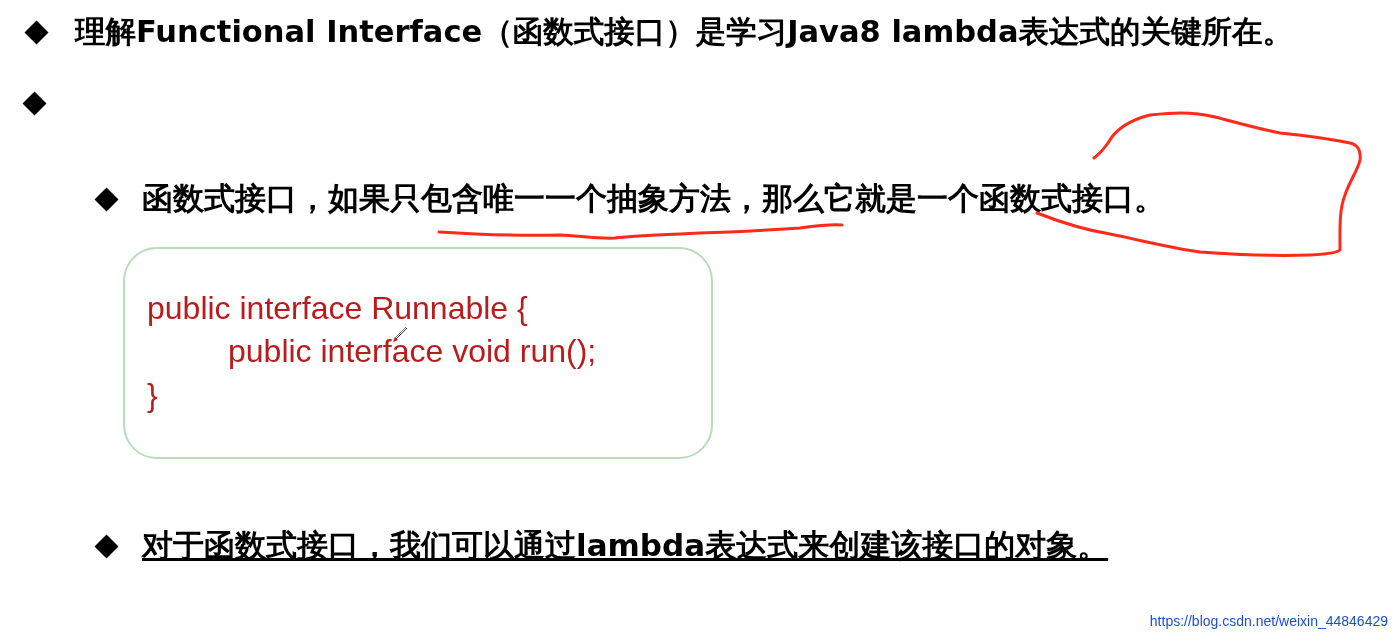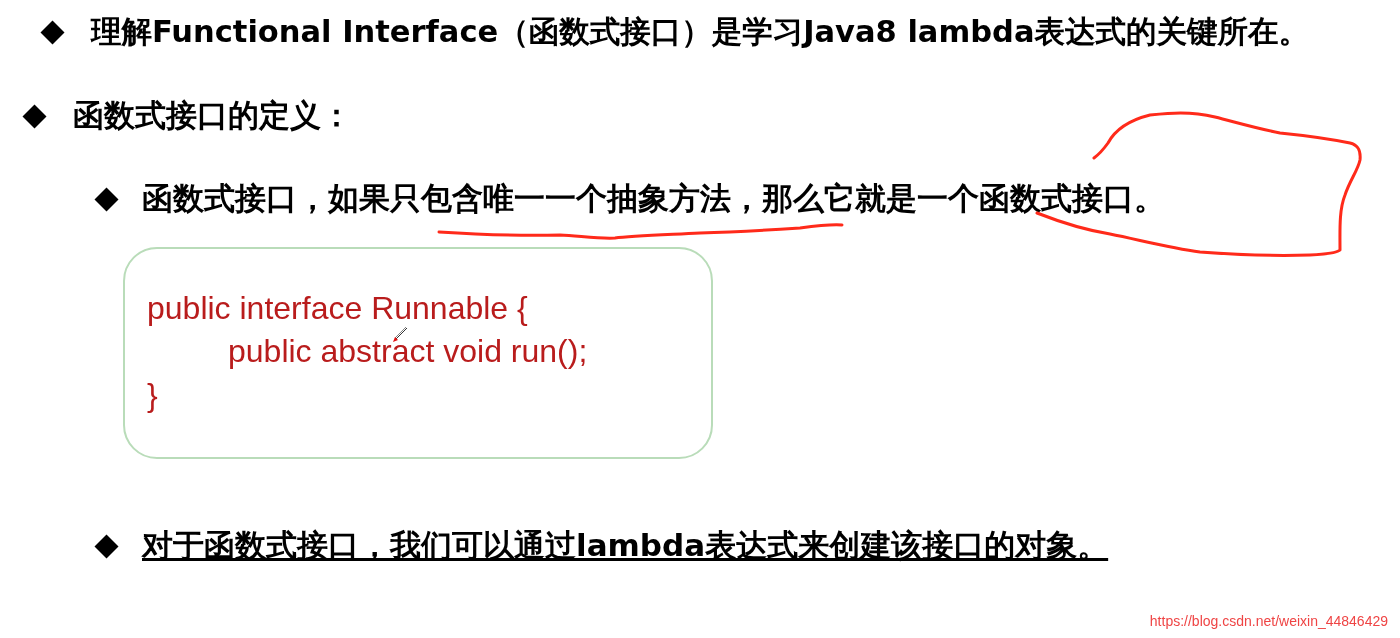--- a/index.html
+++ b/index.html
@@ -27,21 +27,21 @@
       height: 17px;
       background: #000;
       transform: rotate(45deg);
       flex: 0 0 auto;
     }
     .bullet-text {
       font-weight: bold;
       font-size: 31px;
       letter-spacing: 0px;
     }
-    #line1 { left: 44px; top: 12px; }
+    #line1 { left: 28px; top: 12px; }
     #line1 .diamond { margin-right: 30px; }
     #line1 .bullet-text { font-size: 30.5px; }
 
     #line2 { left: 26px; top: 95px; }
     #line2 .diamond { margin-right: 30px; }
 
     #line3 { left: 98px; top: 178px; }
     #line3 .diamond { margin-right: 27px; }
 
     #line4 { left: 98px; top: 525px; text-decoration: underline; }
@@ -83,44 +83,43 @@
       top: 327px;
       width: 16px;
       height: 16px;
     }
     .watermark {
       position: absolute;
       right: 12px;
       bottom: 9px;
       font-family: "Liberation Sans", sans-serif;
       font-size: 14px;
-      color: #ef4444;
+      color: #1d4ed8;
     }
   </style>
 </head>
 <body>
 
 <div class="bullet-line" id="line1">
   <span class="diamond"></span>
   <span class="bullet-text">理解Functional Interface（函数式接口）是学习Java8 lambda表达式的关键所在。</span>
 </div>
 
 <div class="bullet-line" id="line2">
   <span class="diamond"></span>
-  <span class="bullet-text">函数式接口的定义：</span>
 </div>
 
 <div class="bullet-line" id="line3">
   <span class="diamond"></span>
   <span class="bullet-text">函数式接口，如果只包含唯一一个抽象方法，那么它就是一个函数式接口。</span>
 </div>
 
 <div class="code-box"></div>
 <div class="code-line" id="code-l1">public interface Runnable {</div>
-<div class="code-line" id="code-l2">public abstract void run();</div>
+<div class="code-line" id="code-l2">public interface void run();</div>
 <div class="code-line" id="code-l3">}</div>
 
 <div class="bullet-line" id="line4">
   <span class="diamond"></span>
   <span class="bullet-text">对于函数式接口，我们可以通过lambda表达式来创建该接口的对象。</span>
 </div>
 
 <svg class="annotation-svg" viewBox="0 0 1400 638">
   <path d="M439,232 C470,234 520,236 560,235 C580,236 600,239 615,238 C630,236 660,235 700,233 C740,232 770,230 800,228 C815,226 830,224 842,225" fill="none" stroke="#ff2a1a" stroke-width="3" stroke-linecap="round"></path>
   <path d="M1037,213 C1060,222 1085,230 1110,234 C1140,240 1170,248 1200,252 C1240,255 1280,256 1310,255 C1330,254 1338,252 1340,250 C1340,230 1339,210 1345,195 C1350,180 1358,170 1360,160 C1361,150 1358,145 1350,143 C1325,138 1300,135 1280,133 C1255,128 1235,122 1215,117 C1190,111 1170,113 1150,115 C1130,120 1115,130 1108,143 C1103,150 1098,155 1094,158" fill="none" stroke="#ff2a1a" stroke-width="3" stroke-linecap="round" stroke-linejoin="round"></path>

